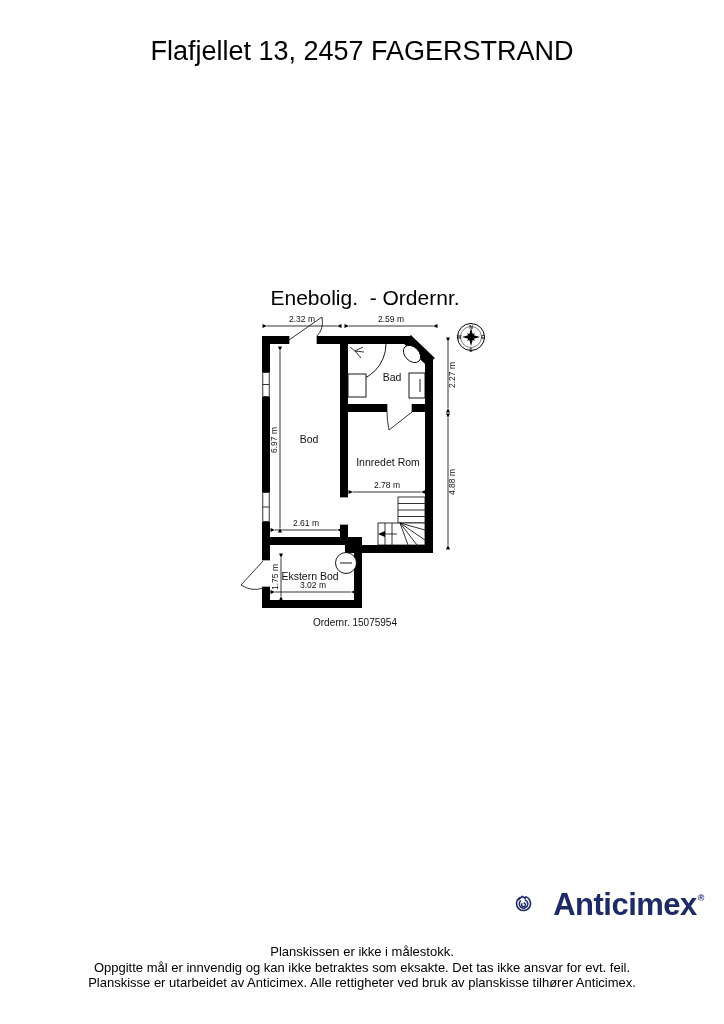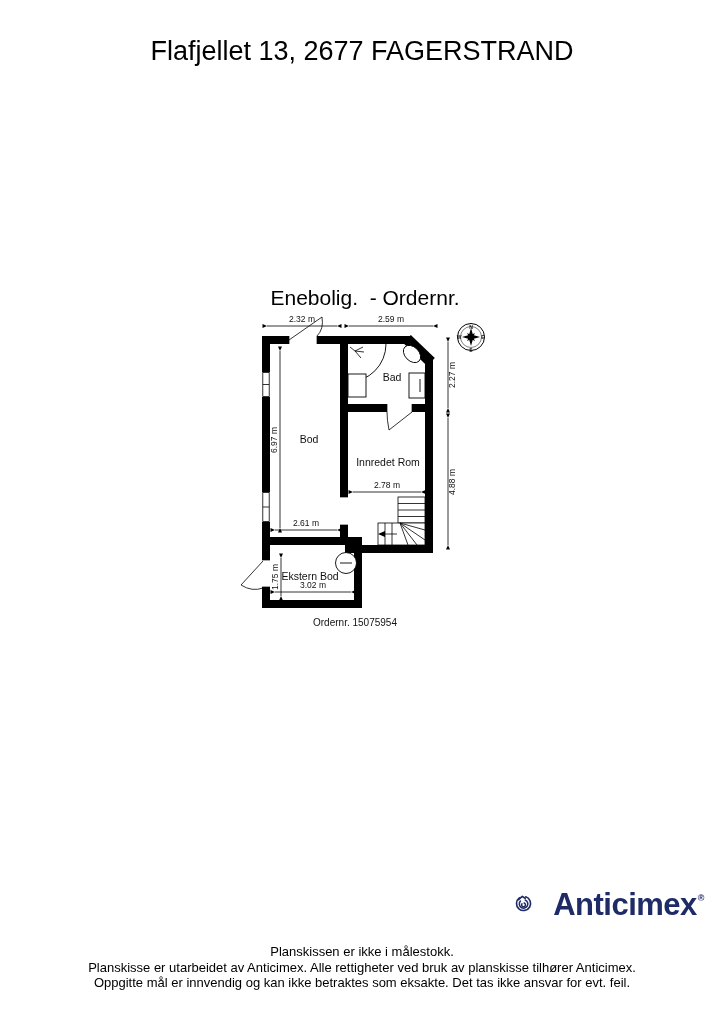--- a/index.html
+++ b/index.html
@@ -34,21 +34,21 @@
   .dimtxt{font-size:8.5px;}
   .roomtxt{font-size:10.5px;}
   .ordertxt{font-size:10px;}
   .compasstxt{font-size:5px;font-weight:bold;}
 </style>
 </head>
 <body>
 
 <div class="page">
 
-  <div class="title">Flafjellet 13, 2677 FAGERSTRAND</div>
+  <div class="title">Flafjellet 13, 2457 FAGERSTRAND</div>
 
   <div class="subtitle">Enebolig.  - Ordernr.</div>
 
   <svg class="plan-svg" width="724" height="1024" viewBox="0 0 724 1024">
 
     <defs>
       <marker id="arr" viewBox="0 0 10 10" refX="1" refY="5" markerWidth="7" markerHeight="7" orient="auto-start-reverse">
         <path d="M1,5 L9,1.5 L9,8.5 Z" fill="#000"></path>
       </marker>
     </defs>
@@ -212,17 +212,17 @@
         <path d="M12,12.5 A8,8 0 1 0 21,10.4" stroke-width="2.9"></path>
         <path d="M15,17.5 A3.6,3.6 0 1 0 19,16.2" stroke-width="2.7"></path>
         <path d="M8.5,10 L15.5,3.8 L21,7.2" stroke-width="3.1" stroke-linejoin="round"></path>
       </g>
     </svg>
     <div class="logo-text"><span>Anticimex</span><span class="logo-reg">®</span></div>
   </div>
 
   <div class="footer">
     <div>Planskissen er ikke i målestokk.</div>
+    <div>Oppgitte mål er innvendig og kan ikke betraktes som eksakte. Det tas ikke ansvar for evt. feil.</div>
     <div>Planskisse er utarbeidet av Anticimex. Alle rettigheter ved bruk av planskisse tilhører Anticimex.</div>
-    <div>Oppgitte mål er innvendig og kan ikke betraktes som eksakte. Det tas ikke ansvar for evt. feil.</div>
   </div>
 
 </div>
 
 </body></html>

